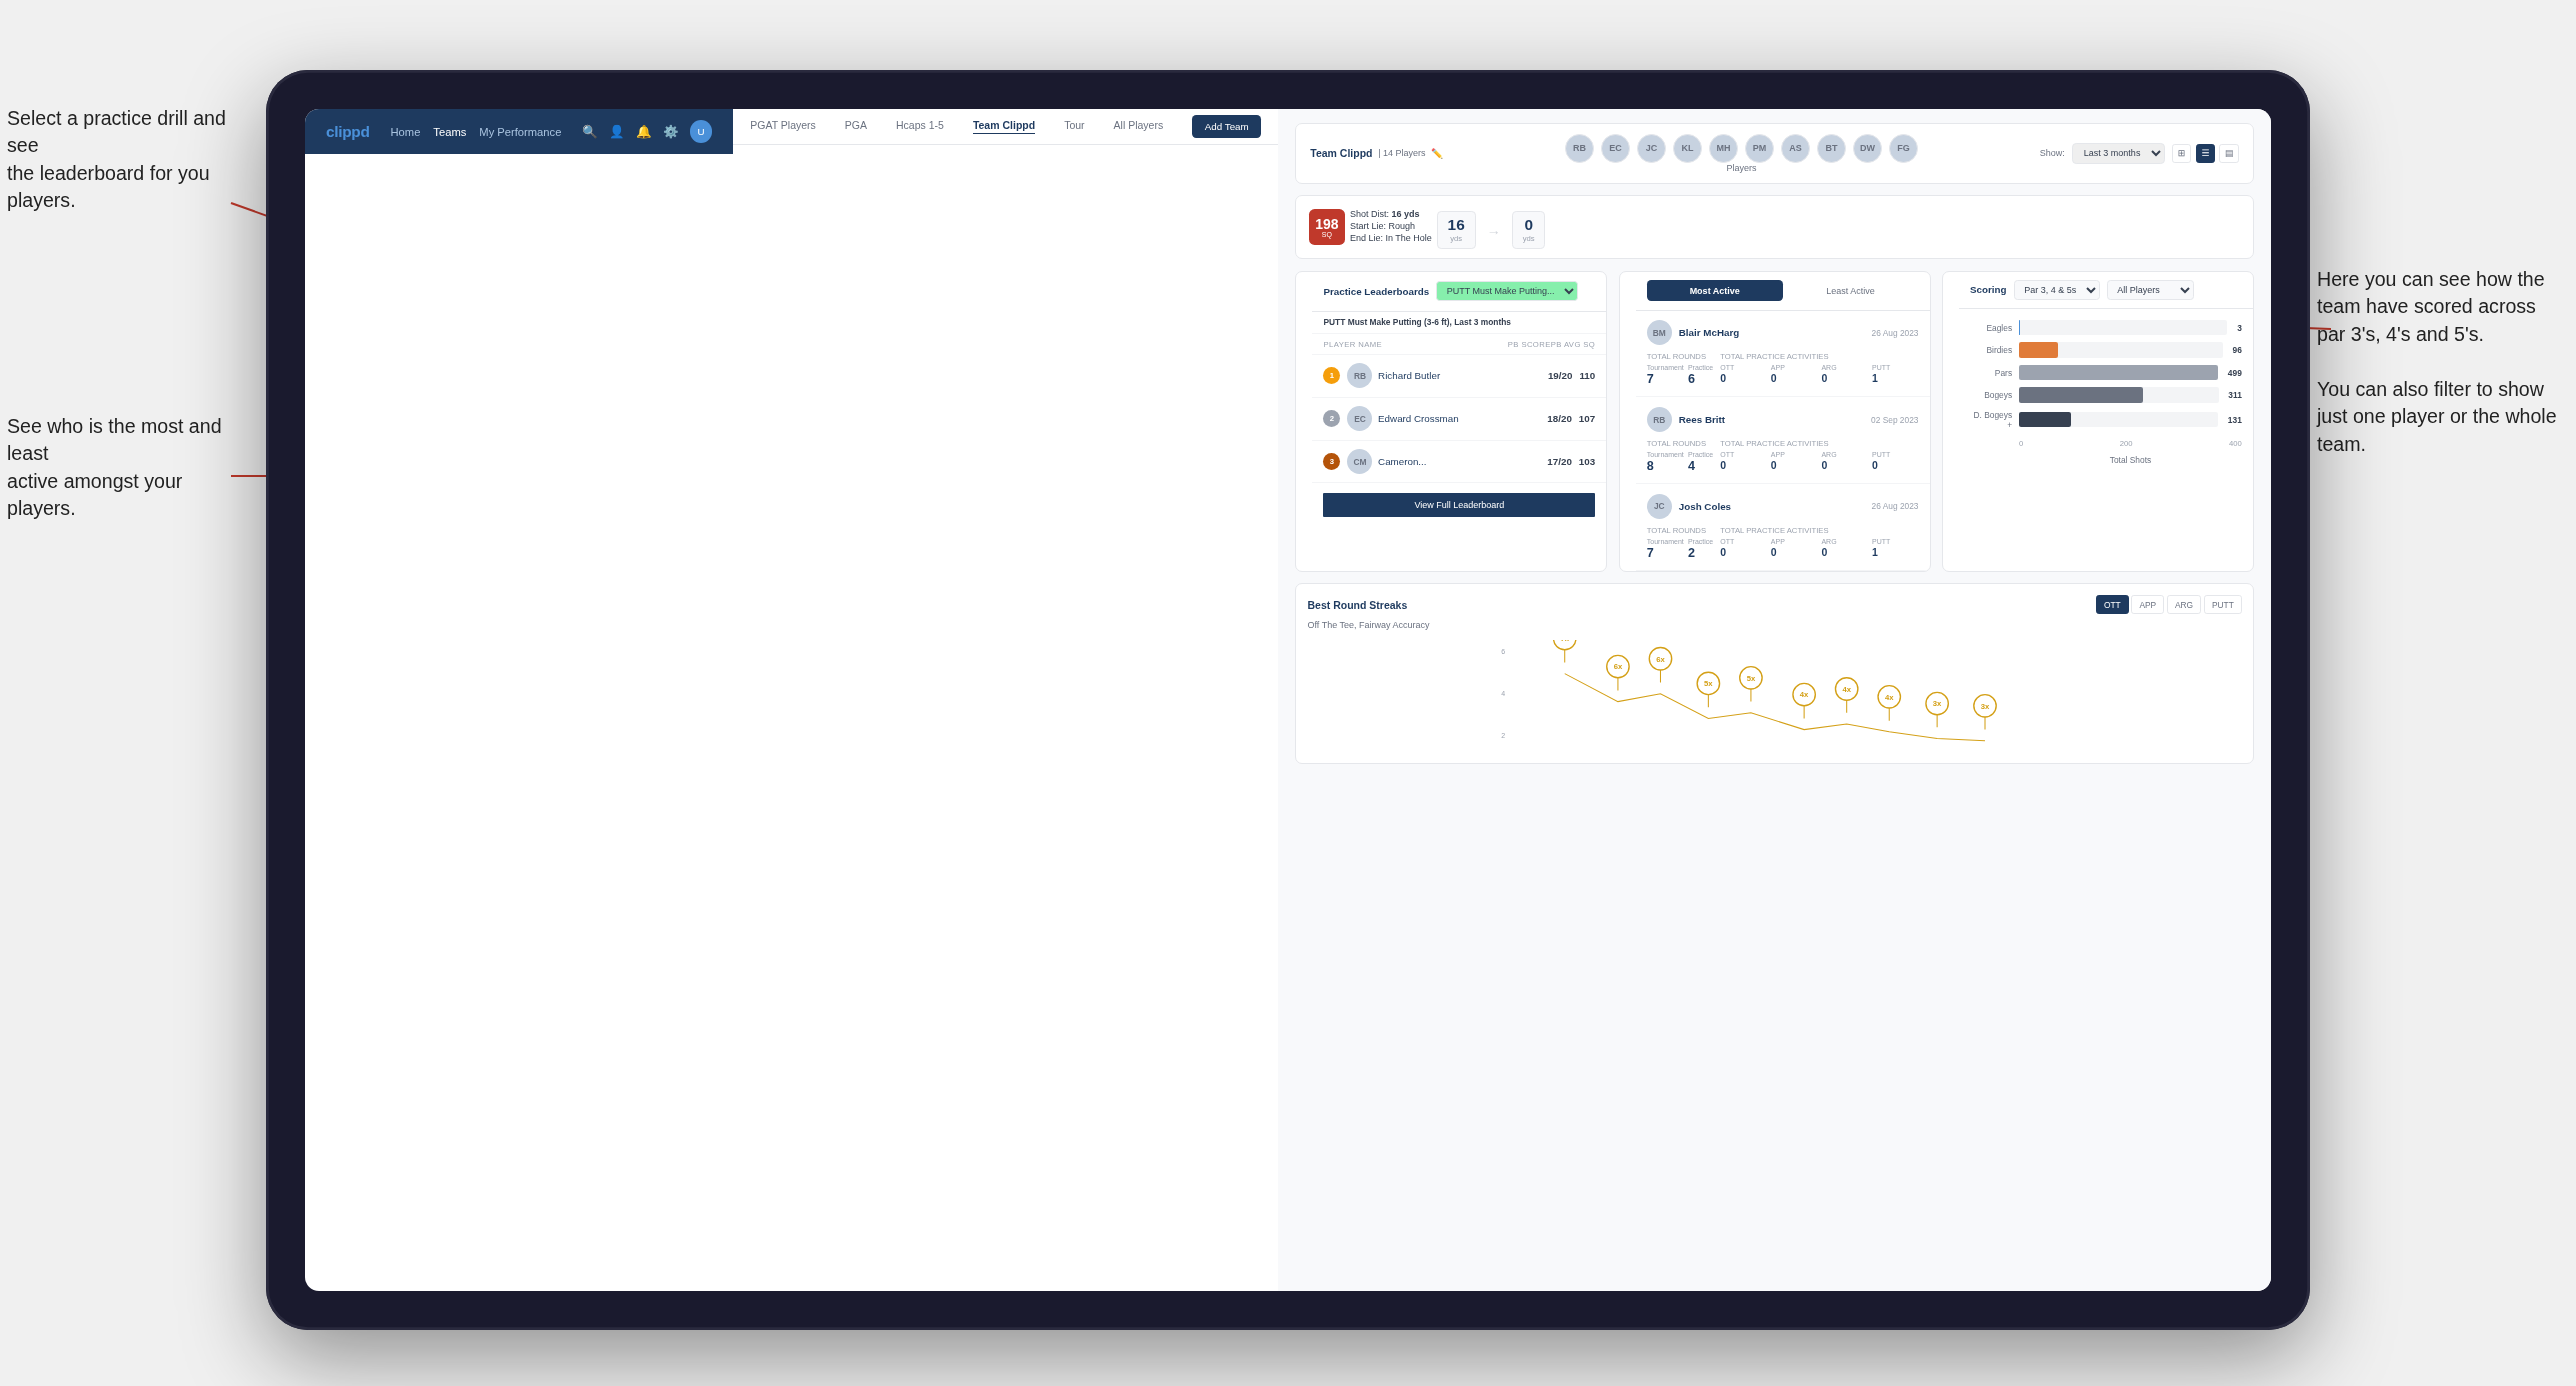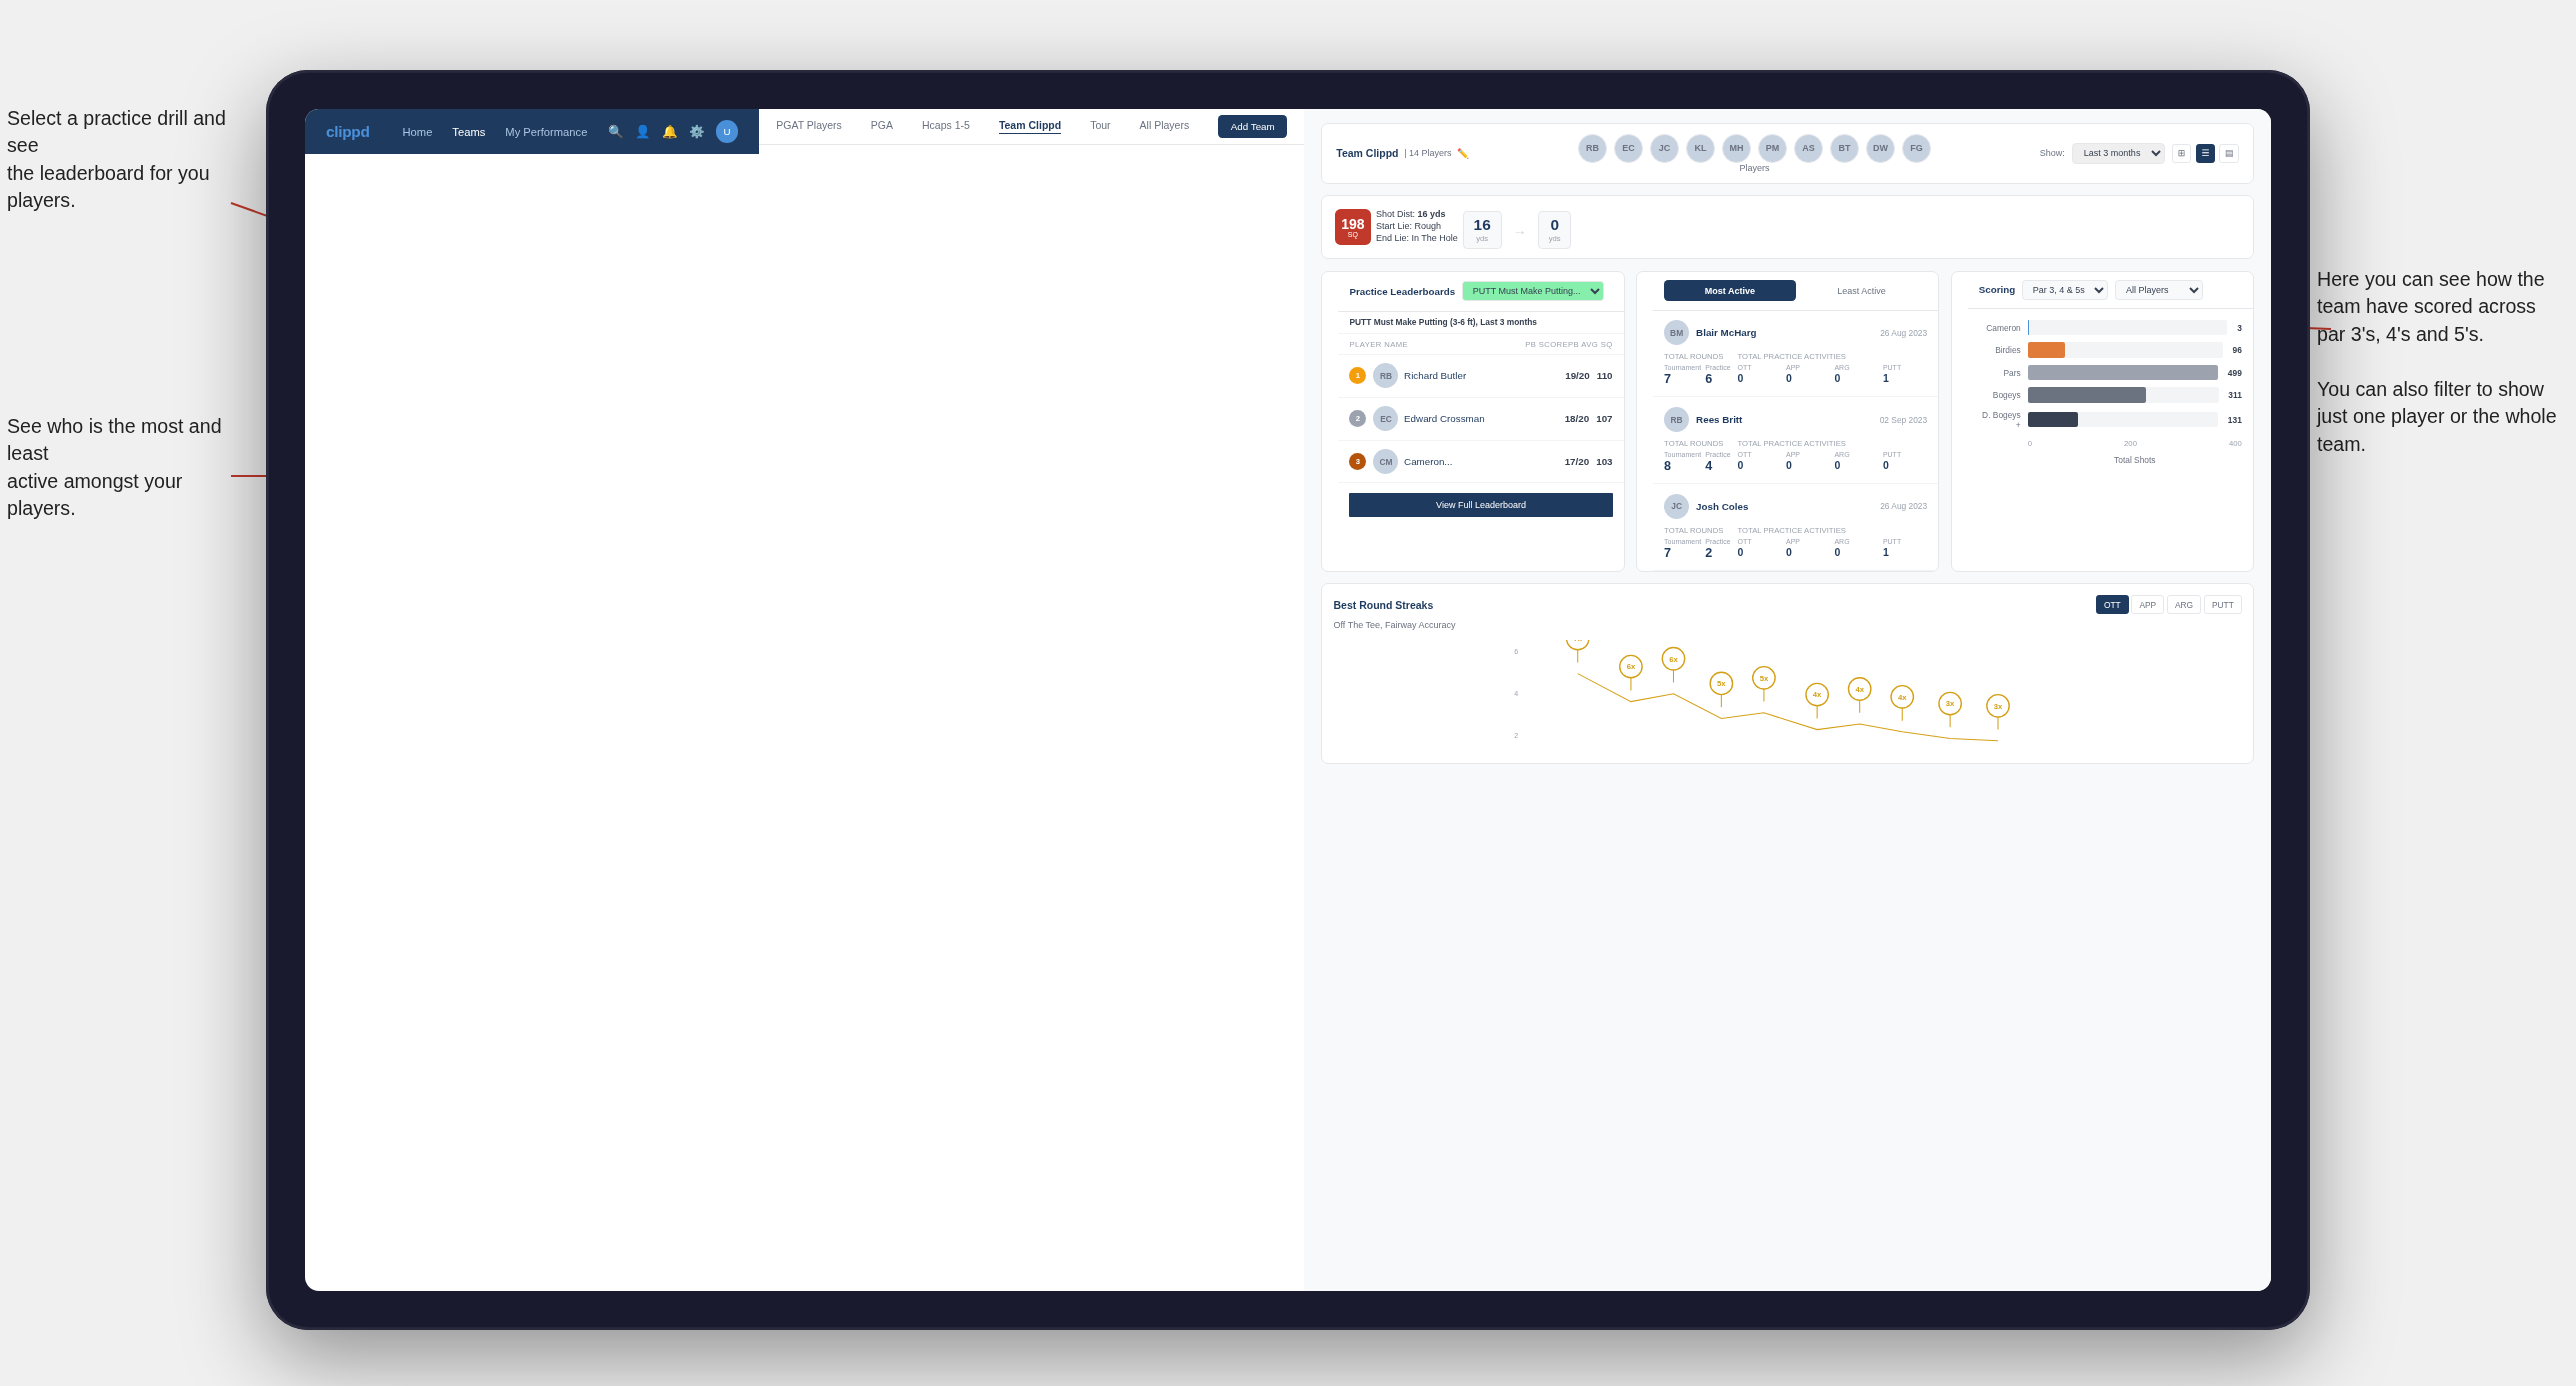--- a/index.html
+++ b/index.html
@@ -79,23 +79,22 @@
       flex-shrink: 0;
     }
     .logo {
       color: #4a90d9;
       font-weight: 700;
       font-size: 15.4px;
       letter-spacing: -0.3px;
     }
     .nav-items {
       display: flex;
-      gap: 20px;
+      gap: 13px;
       flex: 1;
-      margin-left: 12px;
     }
     .nav-item {
       color: #aac4e0;
       font-size: 11.2px;
       cursor: pointer;
     }
     .nav-item.active { color: #fff; }
     .nav-icons {
       display: flex;
       gap: 11.2px;
@@ -895,21 +894,21 @@
             <span class="scoring-title">Scoring</span>
             <select class="scoring-select">
               <option>Par 3, 4 &amp; 5s</option>
             </select>
             <select class="scoring-players-select">
               <option>All Players</option>
             </select>
           </div>
           <div class="chart-area" id="scoring-chart">
       <div class="chart-row">
-        <span class="chart-label">Cameron</span>
+        <span class="chart-label">Eagles</span>
         <div class="chart-bar-container">
           <div class="chart-bar" style="width:0.6%;background:#4a90d9;"></div>
         </div>
         <span class="chart-value">3</span>
       </div>
 
       <div class="chart-row">
         <span class="chart-label">Birdies</span>
         <div class="chart-bar-container">
           <div class="chart-bar" style="width:19.2%;background:#e07b39;"></div>

